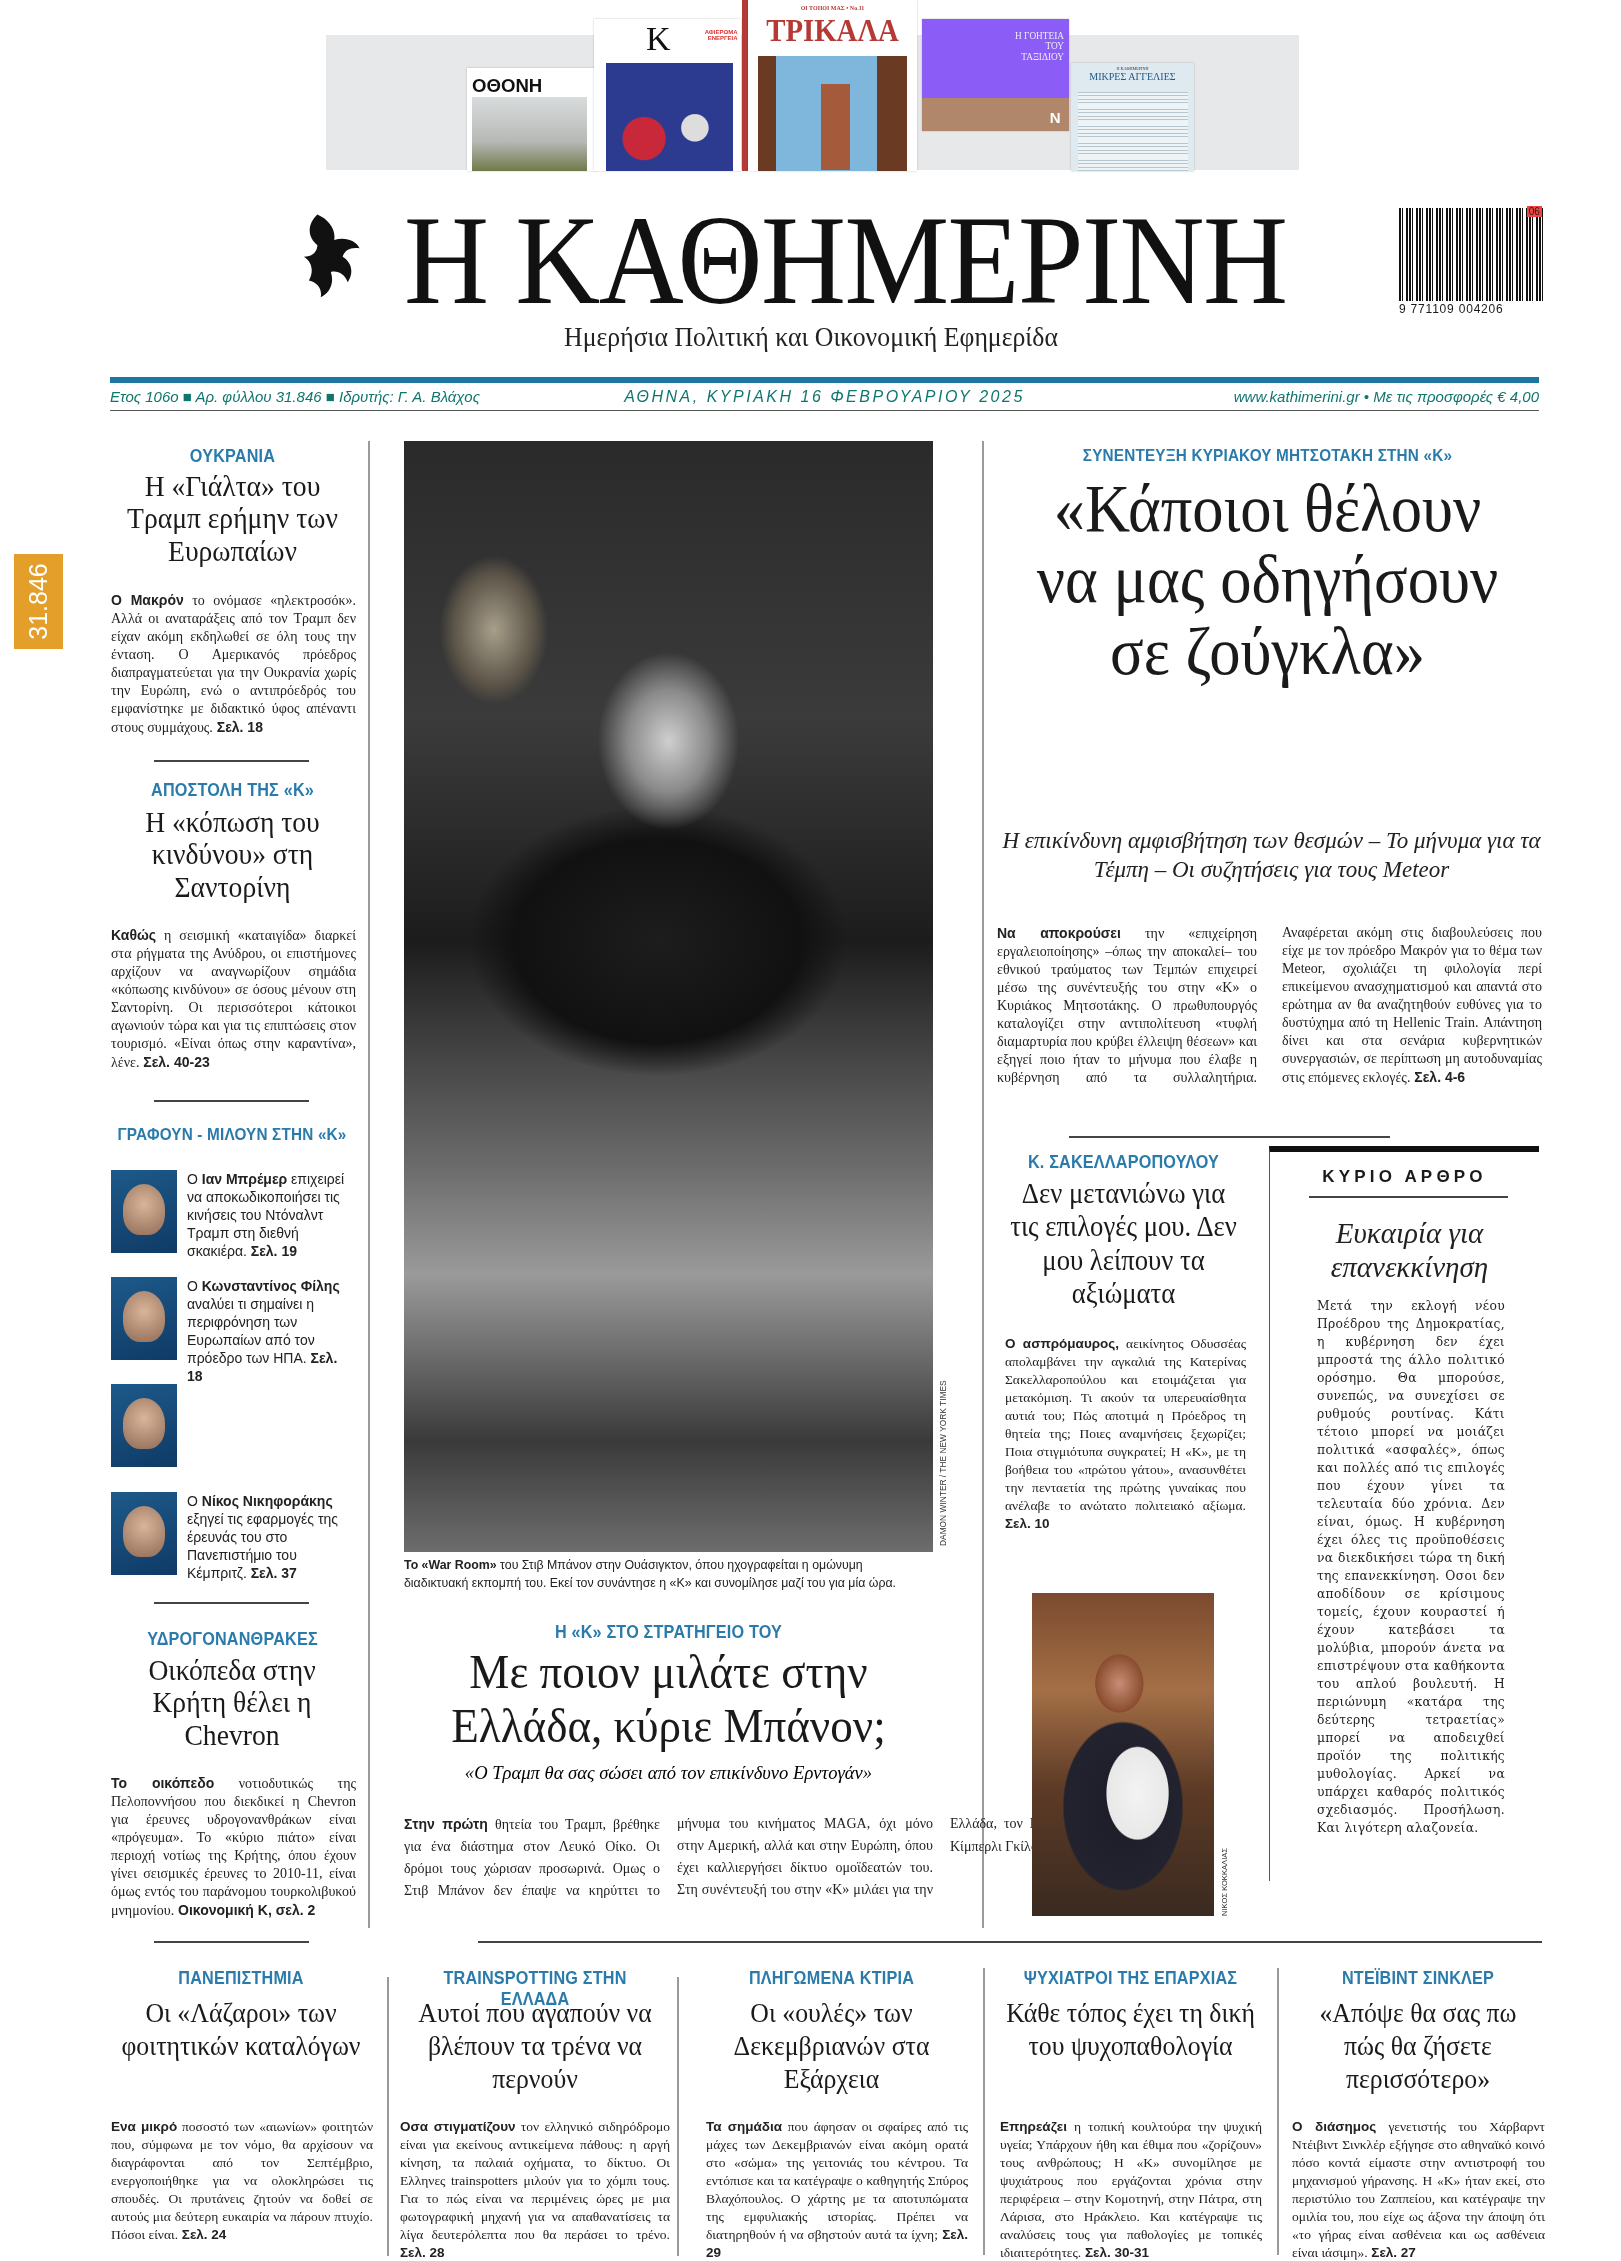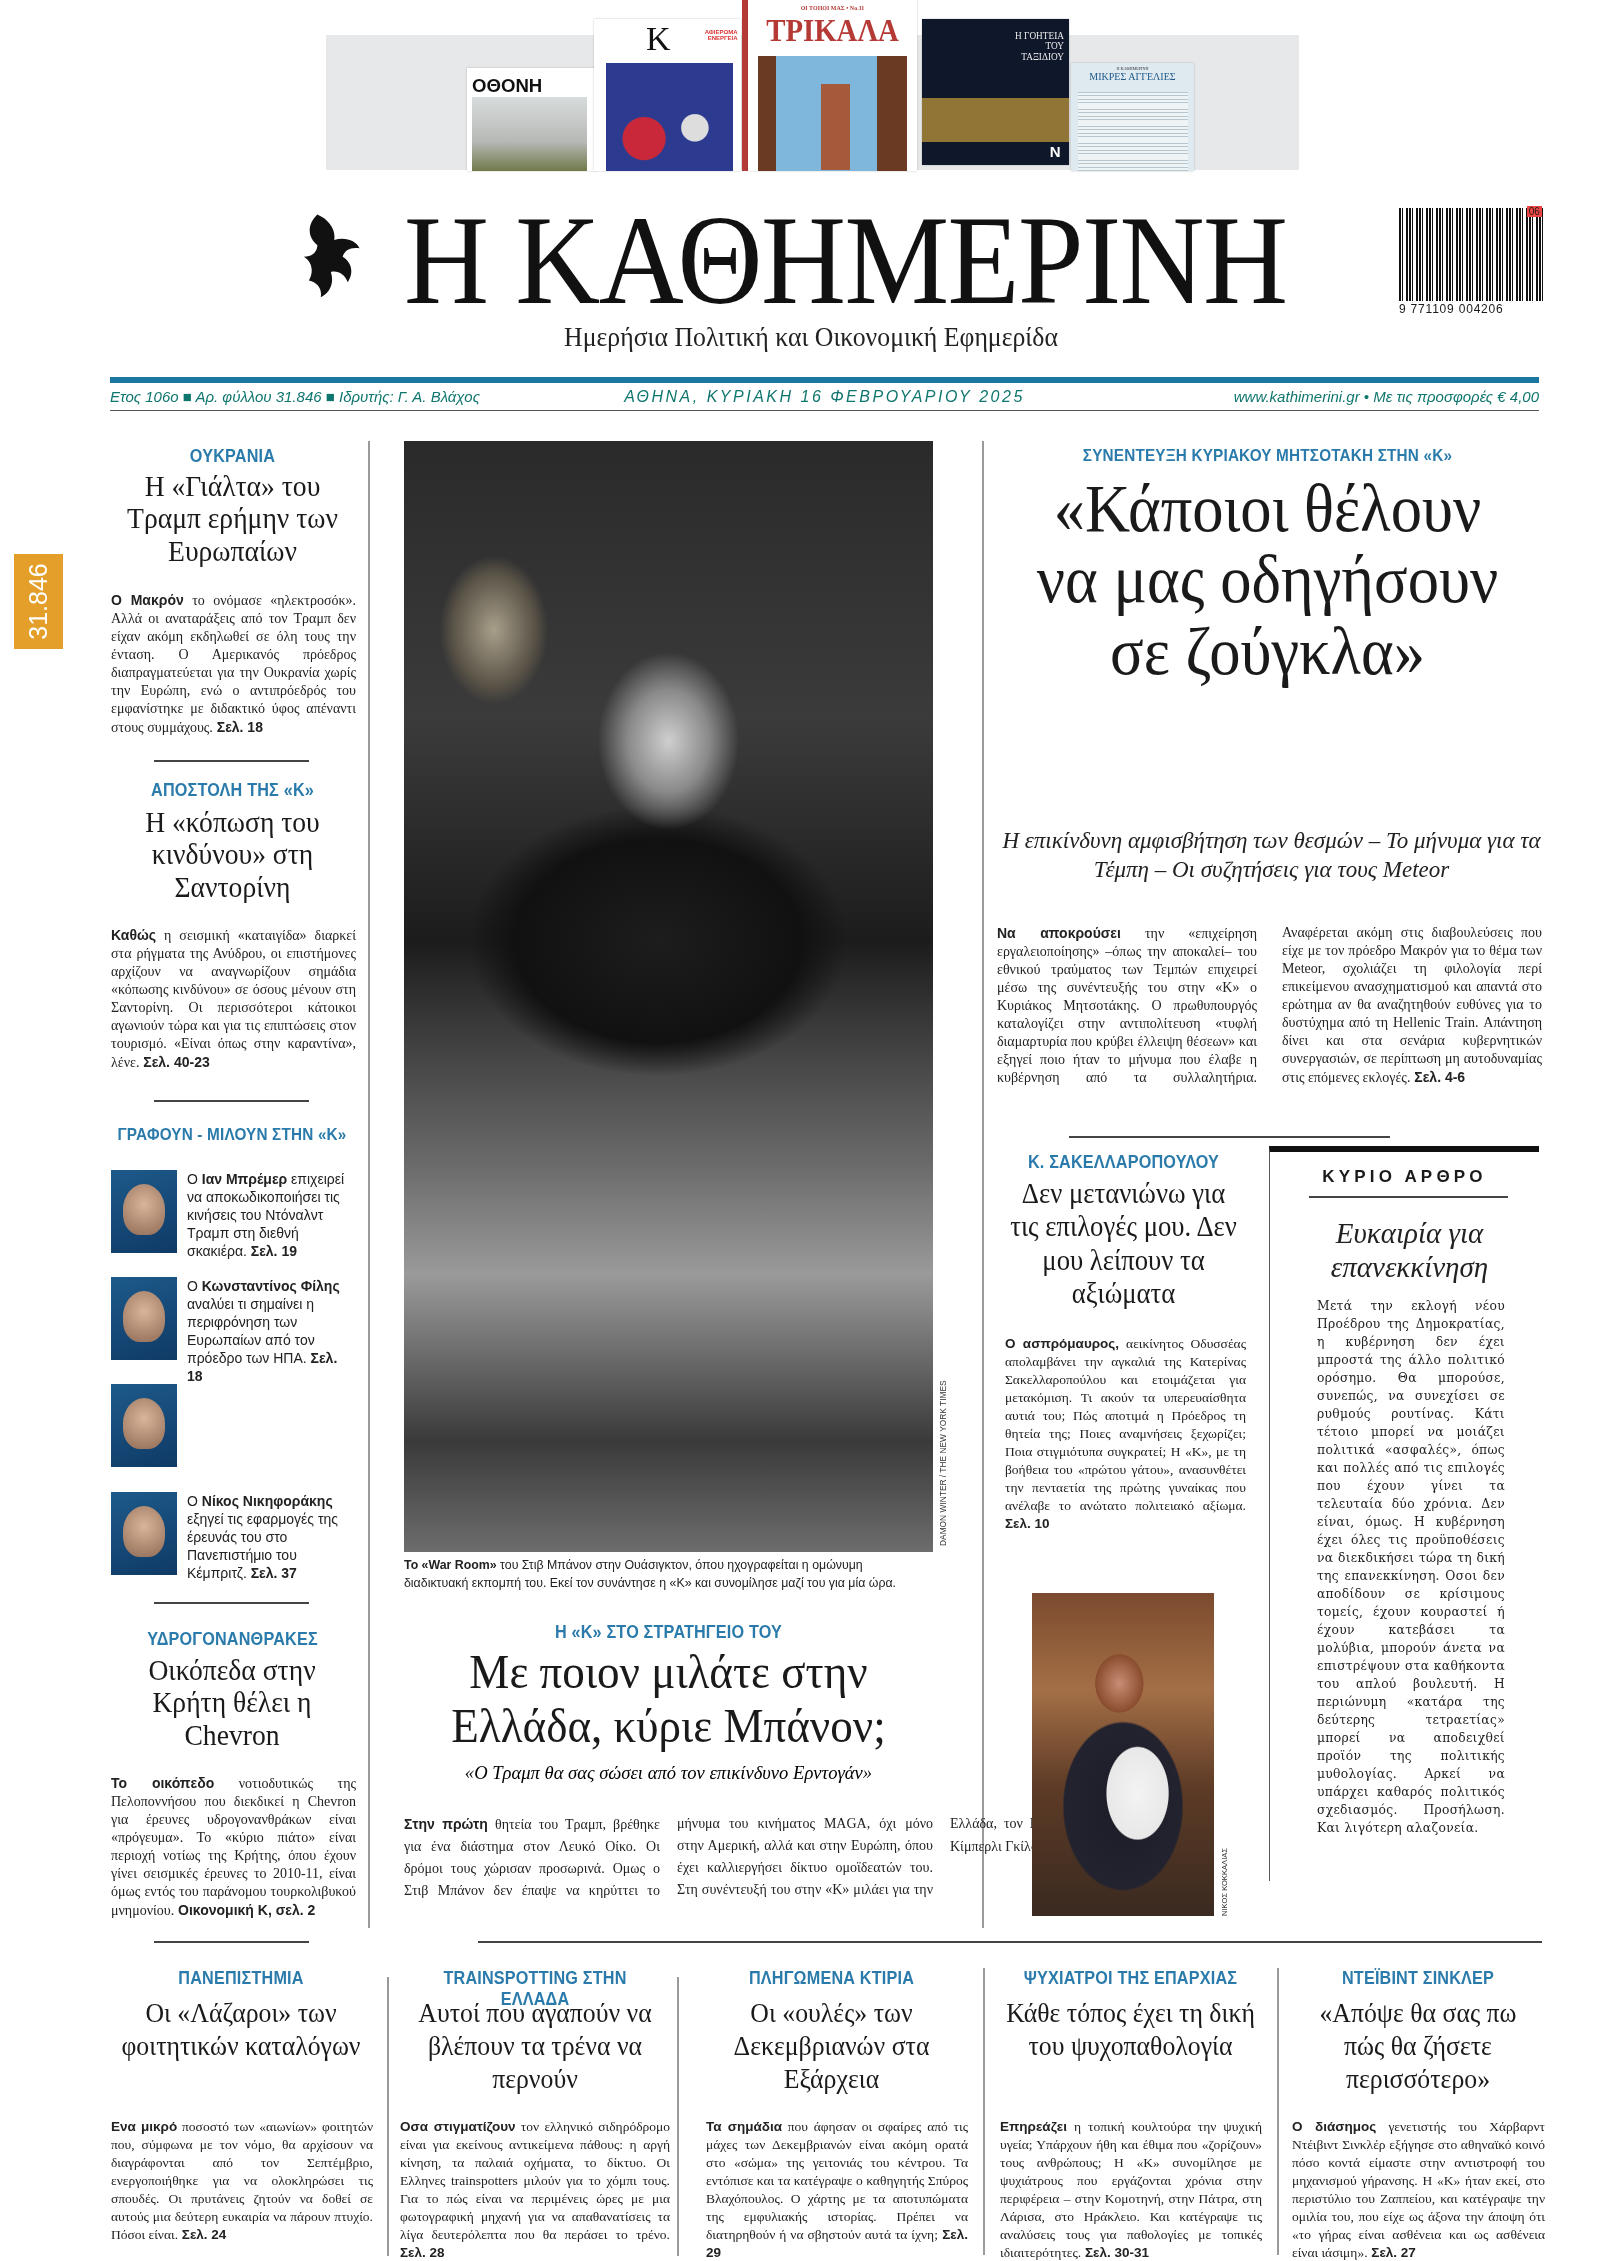--- a/index.html
+++ b/index.html
@@ -45,21 +45,21 @@
   <div style="position:absolute;right:3.4px;top:10px;width:34px;font:700 6px 'Liberation Sans',sans-serif;color:#d33;text-align:right;">ΑΦΙΕΡΩΜΑ ΕΝΕΡΓΕΙΑ</div>
   <div style="position:absolute;left:12px;top:44px;width:127px;height:108px;background:radial-gradient(circle at 30% 70%,#c8283a 0 18%,transparent 19%),radial-gradient(circle at 70% 60%,#ddd 0 12%,transparent 13%),#2c3b8f;"></div>
 </div>
 <div style="position:absolute;left:742px;top:0;width:6px;height:171px;background:#b53a35;"></div>
 <div class="supp" style="left:748px;top:0;width:169px;height:171px;">
   <div style="position:absolute;left:0;width:100%;top:5px;text-align:center;font:700 6px 'Liberation Serif',serif;color:#b53a35;">ΟΙ ΤΟΠΟΙ ΜΑΣ • Νο.11</div>
   <div style="position:absolute;left:0;width:100%;top:12px;text-align:center;font:700 32px 'Liberation Serif',serif;color:#b53a35;transform:scaleX(.9);">ΤΡΙΚΑΛΑ</div>
   <div style="position:absolute;left:10px;top:56px;width:149px;height:115px;background:linear-gradient(90deg,#6b3a22 0 12%,#7fb6dc 12% 80%,#6b3a22 80%);"></div>
   <div style="position:absolute;left:73px;top:84px;width:29px;height:86px;background:#a55a3b;"></div>
 </div>
-<div class="supp" style="left:922px;top:18.6px;width:147px;height:146px;background:#0f172a;">
+<div class="supp" style="left:922px;top:18.6px;width:147px;height:112px;background:#8b5cf6;">
   <div style="position:absolute;right:5px;top:12px;width:59px;font:9.3px 'Liberation Serif',serif;color:#eee;text-align:right;line-height:1.15;">Η ΓΟΗΤΕΙΑ ΤΟΥ ΤΑΞΙΔΙΟΥ</div>
   <div style="position:absolute;left:0;top:79px;width:147px;height:44px;background:rgba(190,150,60,.75);"></div>
   <div style="position:absolute;right:8.4px;bottom:5px;font:700 15px 'Liberation Sans',sans-serif;color:#fff;">N</div>
 </div>
 <div class="supp" style="left:1071px;top:63px;width:123px;height:108px;background:#dfe9f0;">
   <div style="position:absolute;left:0;width:100%;top:3.4px;text-align:center;font:4.2px 'Liberation Serif',serif;color:#333;">Η ΚΑΘΗΜΕΡΙΝΗ</div>
   <div style="position:absolute;left:0;width:100%;top:8.4px;text-align:center;font:10px 'Liberation Serif',serif;color:#1d5a8a;">ΜΙΚΡΕΣ ΑΓΓΕΛΙΕΣ</div>
   <div style="position:absolute;left:6.8px;top:29px;width:110px;height:79px;background:repeating-linear-gradient(180deg,#b7c5cf 0 0.8px,#eef3f6 0.8px 3.4px);"></div>
 </div>
 

